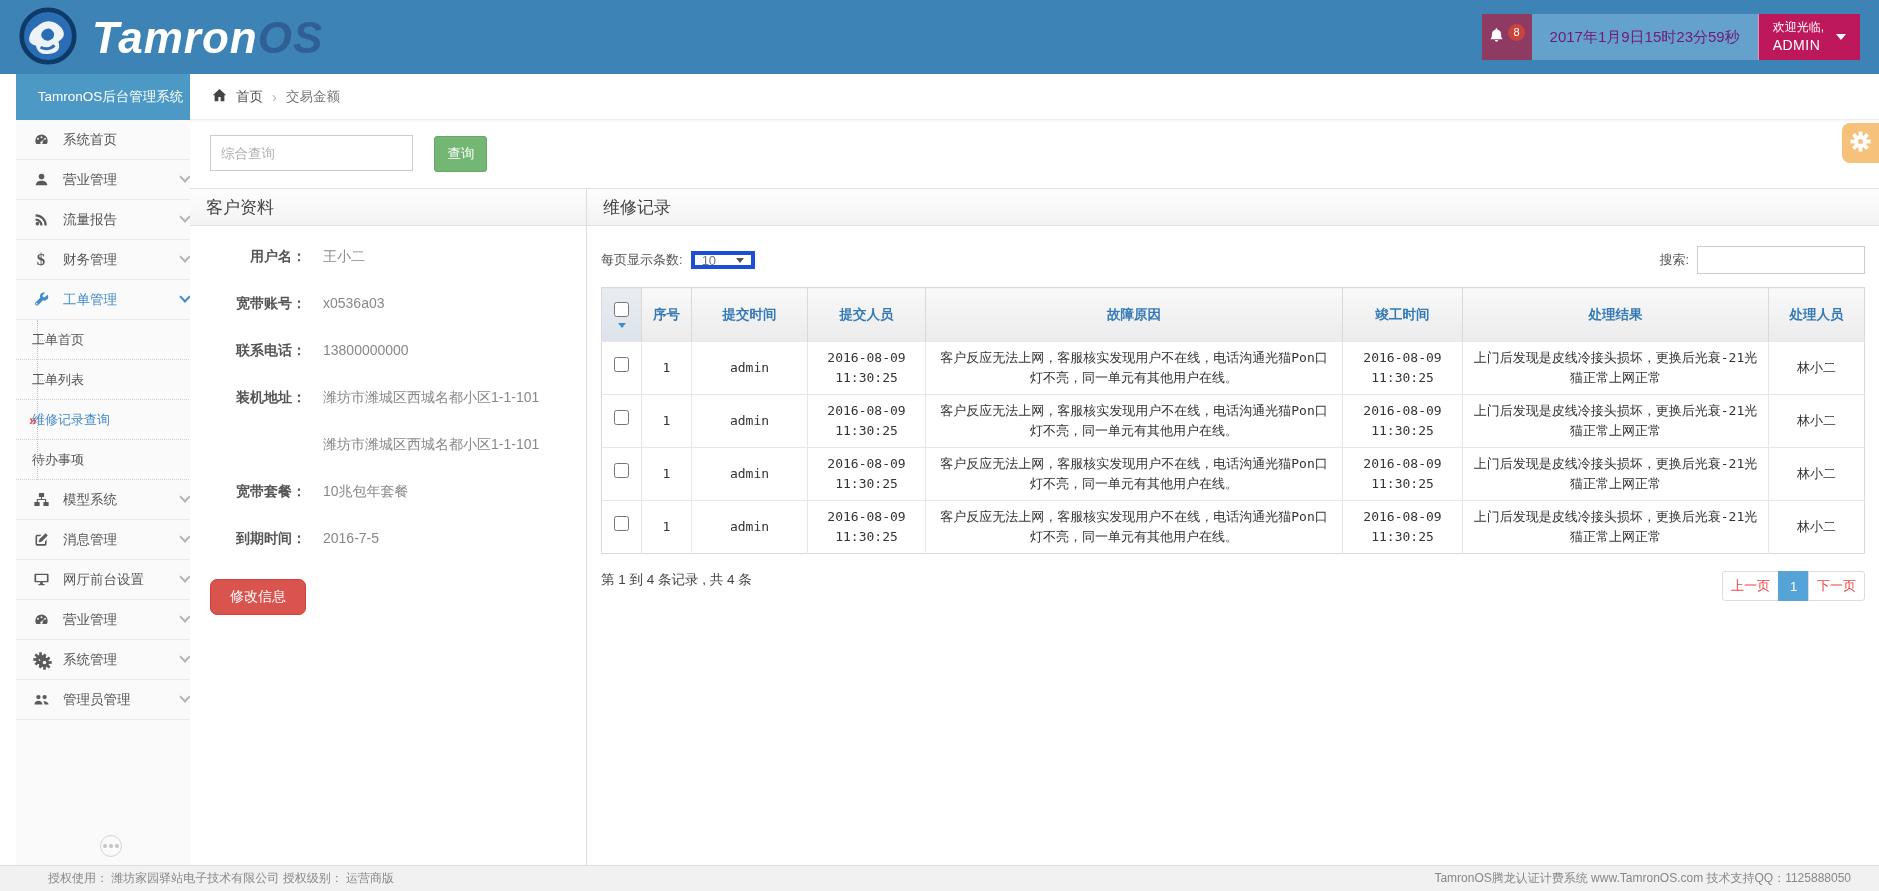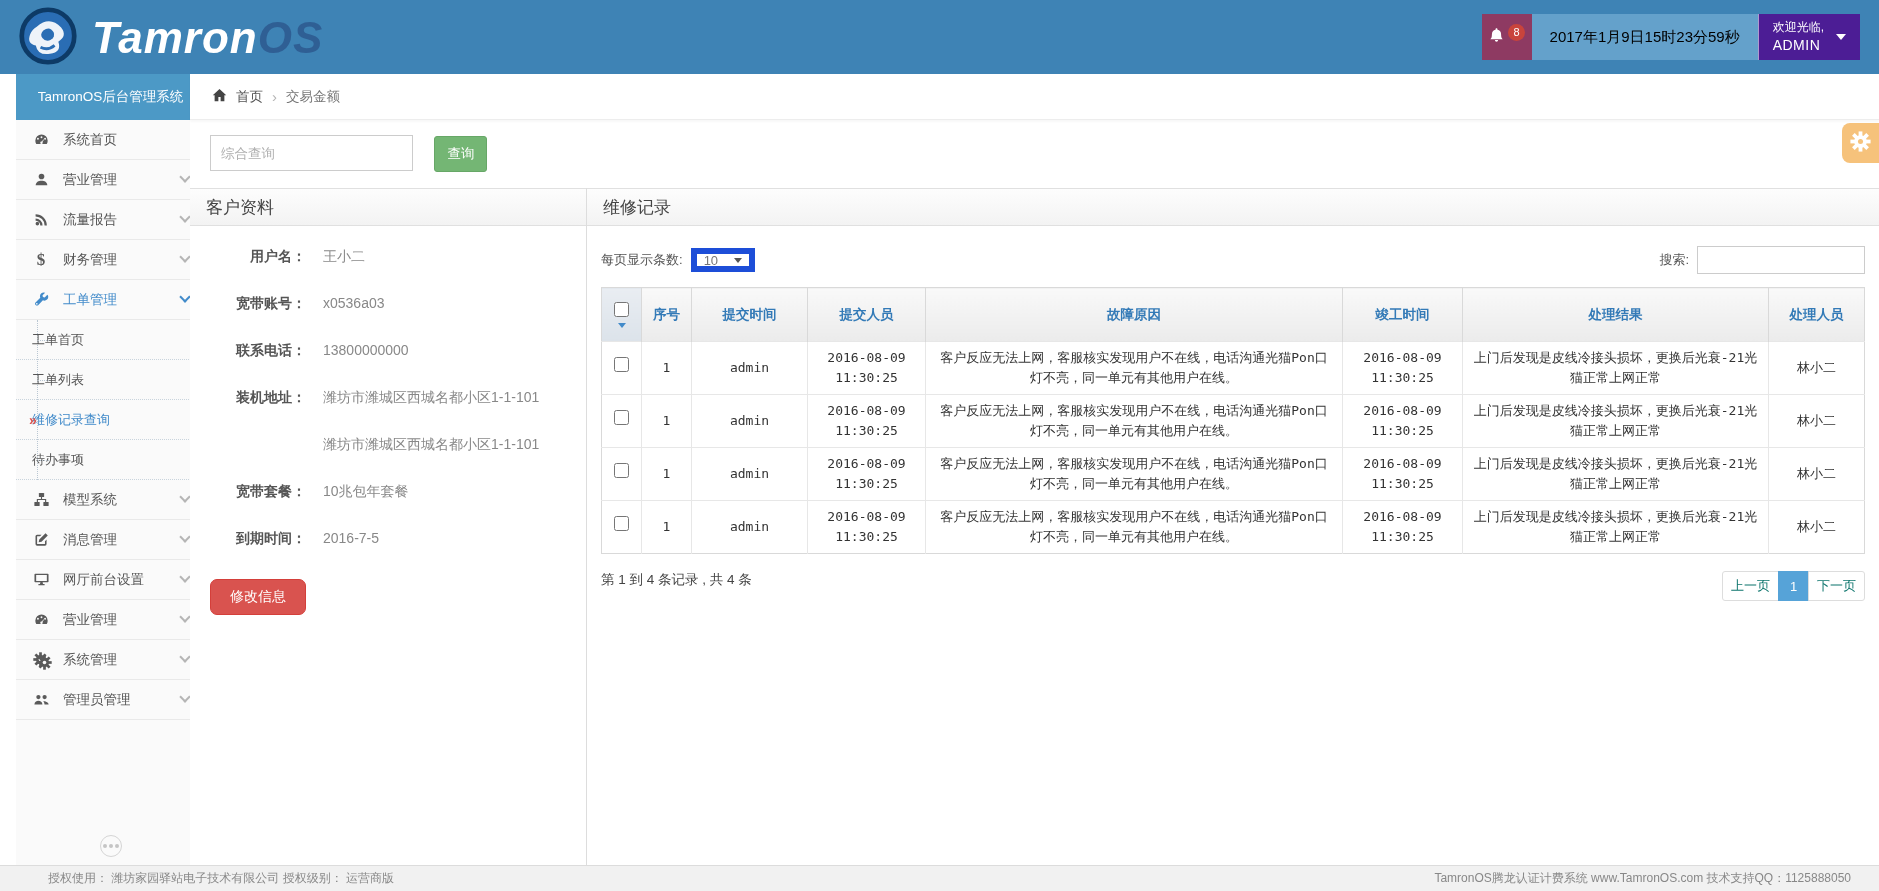--- a/index.html
+++ b/index.html
@@ -9,22 +9,22 @@
 
   
   .header { position:absolute; top:0; left:0; right:0; height:74px; background:#3e83b5; }
   .logo { position:absolute; left:18px; top:6px; display:flex; align-items:center; gap:14px; }
   .logo-text { font-size:44px; font-weight:bold; font-style:italic; letter-spacing:1px; color:#fff; }
   .logo-text .os { color:#2f5f94; }
   .header-right { position:absolute; right:19px; top:14px; height:46px; display:flex; align-items:stretch; }
   .notif-box { width:50px; background:#8e3a62; display:flex; align-items:center; justify-content:center; cursor:pointer; }
   .notif-box svg { flex:none; }
   .badge { margin-left:3px; transform:translateY(-5px); min-width:17px; height:17px; border-radius:50%; background:#c9443c; color:#fff; font-size:11px; display:flex; align-items:center; justify-content:center; }
-  .datetime-box { background:#64a1cb; color:#000000; font-size:15px; display:flex; align-items:center; padding:0 18px; }
-  .user-box { background:#4c1d95; border-left:1px solid rgba(255,255,255,.55); padding:0 14px; display:flex; align-items:center; gap:12px; cursor:pointer; }
+  .datetime-box { background:#64a1cb; color:#701a75; font-size:15px; display:flex; align-items:center; padding:0 18px; }
+  .user-box { background:#be185d; border-left:1px solid rgba(255,255,255,.55); padding:0 14px; display:flex; align-items:center; gap:12px; cursor:pointer; }
   .user-lines { display:flex; flex-direction:column; line-height:1.35; color:#fff; }
   .welcome { font-size:12px; }
   .uname { font-size:14px; letter-spacing:.5px; }
   .caret-down { width:0; height:0; border-left:5px solid transparent; border-right:5px solid transparent; border-top:6px solid #fff; }
 
   
   .sidebar { position:absolute; top:74px; left:16px; width:190px; bottom:26px; background:#fafafa; border-right:1px solid #e3e3e3; }
   .side-title { height:46px; line-height:46px; text-align:center; background:#4c99c6; color:#fff; font-size:13.5px; }
   .menu-item { position:relative; display:flex; align-items:center; height:40px; padding-left:15px; border-bottom:1px solid #e9e9e9; cursor:pointer; }
   .mi-icon { width:20px; height:16px; display:inline-flex; align-items:center; justify-content:center; color:#5a5a5a; }
@@ -68,37 +68,37 @@
 
   
   .field-row { display:flex; line-height:24px; margin-bottom:23px; font-size:14px; }
   .f-label { width:96px; text-align:right; color:#555; font-weight:bold; flex:none; }
   .f-value { margin-left:17px; color:#888; }
   .edit-btn { margin-top:6px; padding:8px 19px; background:#d9534f; border:1px solid #d43f3a; border-radius:7px; color:#fff; font-size:14px; cursor:pointer; font-family:inherit; }
 
   
   .table-controls { margin:20px 0 13px; display:flex; justify-content:space-between; align-items:center; }
   .per-page { display:flex; align-items:center; gap:8px; font-size:13px; color:#555; }
-  .select { width:64px; height:24px; border:6px solid #1d4ed8; background:#fff; display:flex; align-items:center; justify-content:space-between; padding:0 7px; cursor:pointer; color:#777; font-size:13px; }
+  .select { width:64px; height:18px; border:4px solid #1d4ed8; background:#fff; display:flex; align-items:center; justify-content:space-between; padding:0 7px; cursor:pointer; color:#777; font-size:13px; }
   .sel-caret { width:0; height:0; border-left:4px solid transparent; border-right:4px solid transparent; border-top:5px solid #555; }
   .search-ctl { display:flex; align-items:center; gap:8px; font-size:13px; color:#555; }
   .search-ctl input { width:168px; height:28px; border:1px solid #ccc; outline:none; padding:0 8px; font-family:inherit; font-size:13px; }
 
   table.records { width:100%; border-collapse:collapse; table-layout:fixed; border:1px solid #d9d9d9; }
   table.records th { height:54px; background:linear-gradient(#f9f9f9,#ebebeb); color:#337ab7; font-size:13.5px; font-weight:bold; border-left:1px solid #d9d9d9; text-align:center; cursor:pointer; }
   table.records th.chk-col { background:linear-gradient(#e9edf2,#dce3ea); border-left:none; }
   .th-caret { display:block; margin:3px auto 0; width:0; border-left:4px solid transparent; border-right:4px solid transparent; border-top:5px solid #428bca; }
   table.records td { height:53px; border-top:1px solid #e7e7e7; border-left:1px solid #e7e7e7; text-align:center; font-family:"DejaVu Sans Mono",monospace; font-size:13px; color:#333; padding:5px 10px; line-height:1.55; }
   table.records td.chk-col { border-left:none; }
   input[type="checkbox"] { width:15px; height:15px; cursor:pointer; }
 
   .table-footer { margin-top:17px; display:flex; justify-content:space-between; align-items:flex-start; }
   .summary { font-size:13.5px; color:#444; }
   .pagination { display:flex; }
-  .page-btn { min-width:57px; height:30px; border:1px solid #ddd; background:#fff; color:#0f766e; font-size:13px; margin-left:-1px; cursor:pointer; font-family:inherit; }
+  .page-btn { min-width:57px; height:30px; border:1px solid #ddd; background:#fff; color:#ef4444; font-size:13px; margin-left:-1px; cursor:pointer; font-family:inherit; }
   .page-btn:first-child { border-radius:3px 0 0 3px; margin-left:0; }
   .page-btn:last-child { border-radius:0 3px 3px 0; }
   .page-btn.active { background:#56a3d8; border-color:#56a3d8; color:#fff; min-width:31px; }
 
   
   .gear-tab { position:absolute; top:123px; right:0; width:37px; height:40px; background:#f6c27b; border-radius:8px 0 0 8px; display:flex; align-items:center; justify-content:center; cursor:pointer; z-index:5; }
   .gearpair { position:relative; display:inline-block; width:17px; height:15px; }
   .gearpair svg:first-child { position:absolute; left:0; top:0; }
   .gearpair svg:last-child { position:absolute; right:-2px; bottom:-3px; }
 

